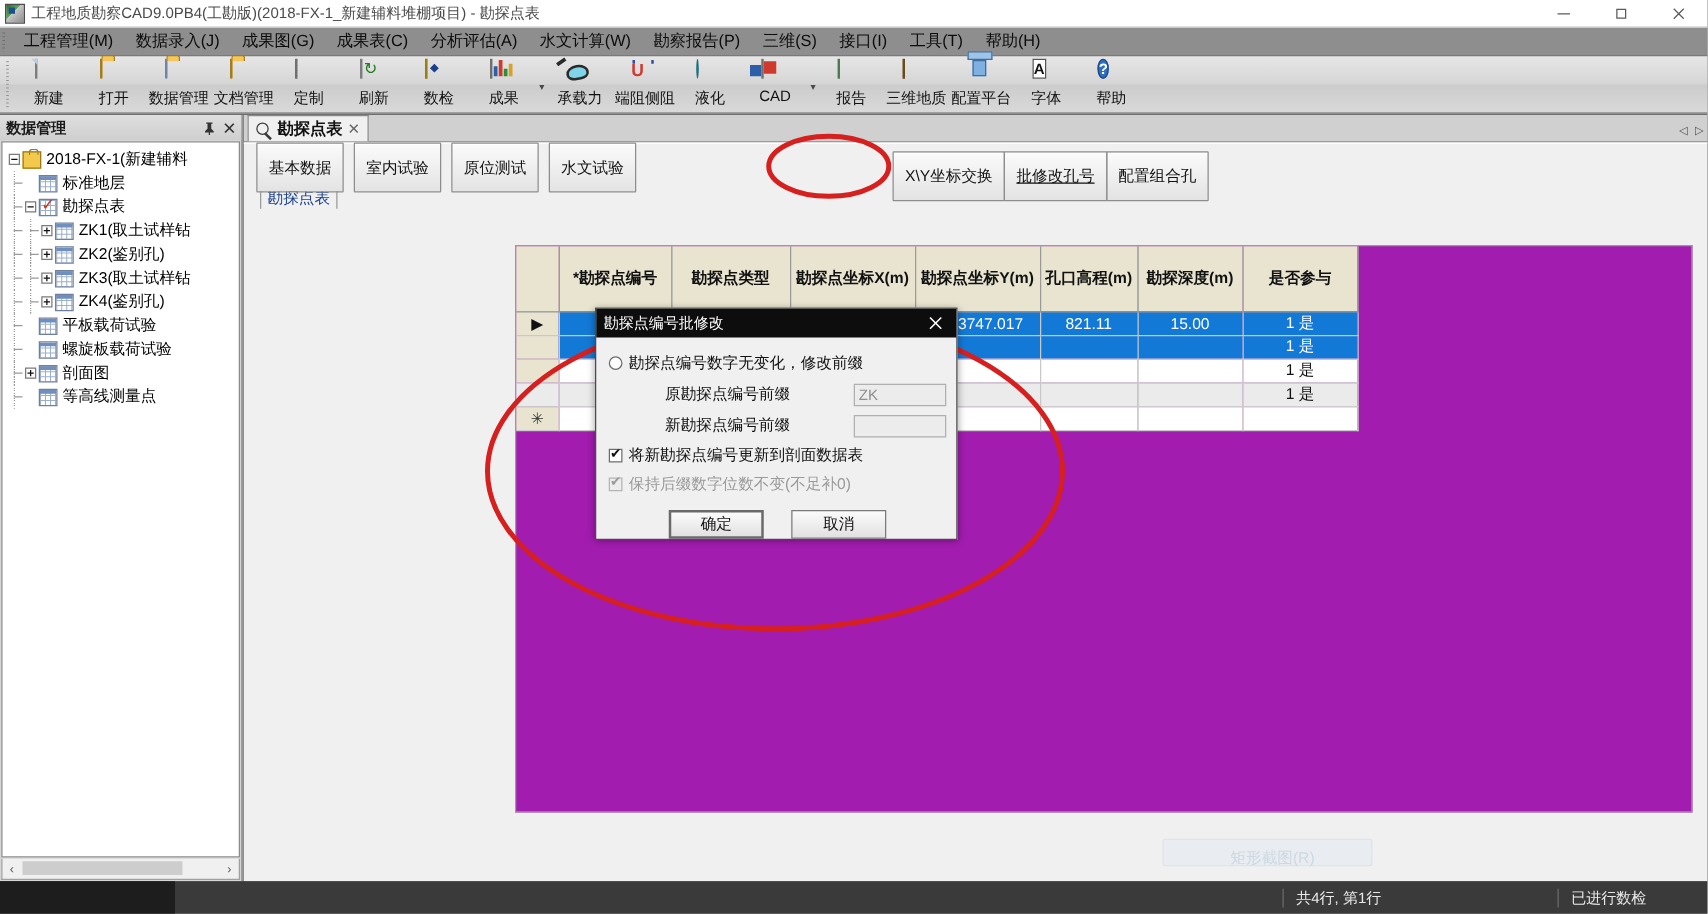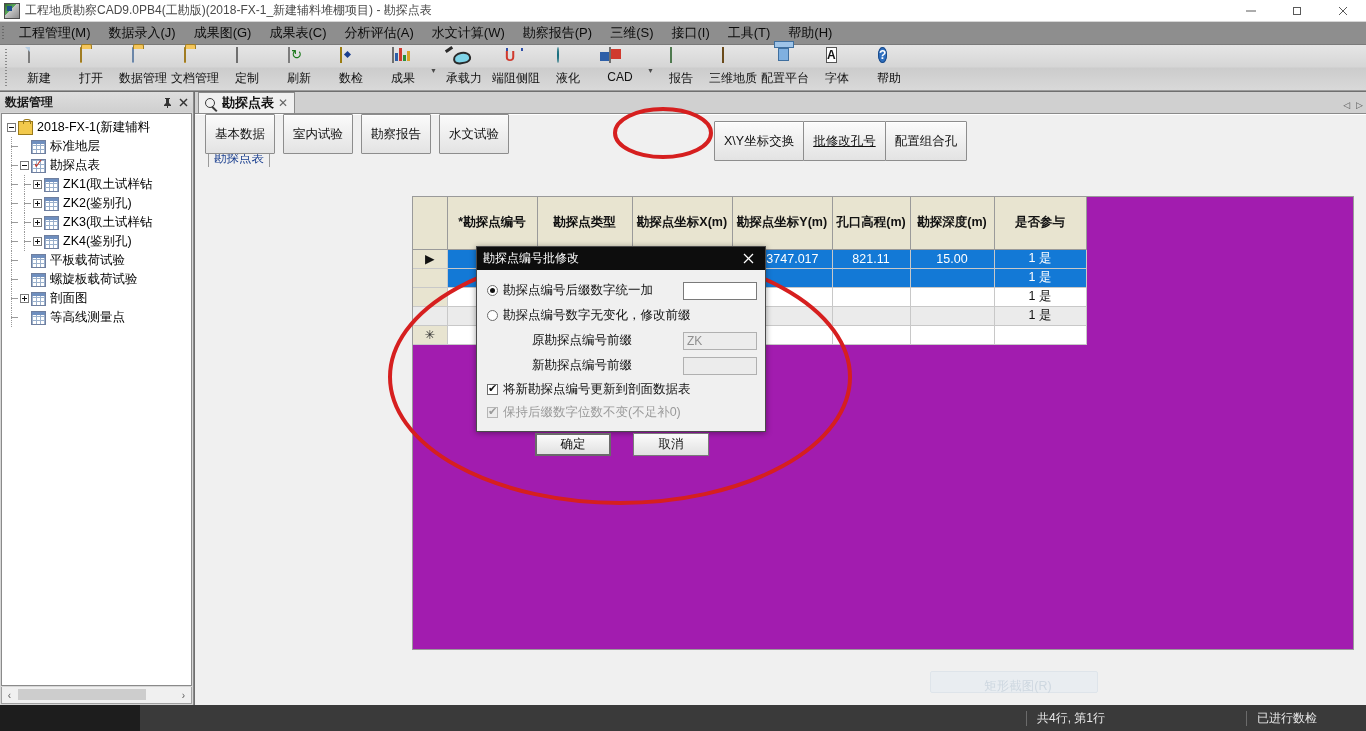--- a/index.html
+++ b/index.html
@@ -524,21 +524,21 @@
         <span>◁</span>
         <span>▷</span>
       </div>
     </div>
 
     <div id="pane">
 
       <div id="btnrow">
         <div class="wbtn">基本数据</div>
           <div class="wbtn">室内试验</div>
-          <div class="wbtn">勘察报告</div>
+          <div class="wbtn">原位测试</div>
           <div class="wbtn">水文试验</div>
           <div id="btnrow-right">
             <div class="wbtn" style="margin-right: 0px; margin-left: -1px;">X\Y坐标交换</div>
             <div class="wbtn" style="margin-right: 0px; margin-left: -1px; text-decoration: underline;">批修改孔号</div>
             <div class="wbtn" style="margin-right: 0px; margin-left: -1px;">配置组合孔</div>
           </div>
       </div>
 
       <div id="subtab-row">
         <div id="subtab">勘探点表</div>
@@ -635,25 +635,20 @@
     <div id="dlg-title-text">勘探点编号批修改</div>
     <div id="dlg-close">
       <svg width="13" height="13" viewBox="0 0 13 13">
           <line x1="2" y1="2" x2="11" y2="11" stroke="#fff" stroke-width="1.3"></line>
           <line x1="11" y1="2" x2="2" y2="11" stroke="#fff" stroke-width="1.3"></line>
         </svg>
     </div>
   </div>
   <div id="dlg-body">
 
-    <div class="dlg-row">
-      <span class="radio on"></span>
-      <span class="dlg-lbl">勘探点编号后缀数字统一加</span>
-      <span class="tinput"></span>
-    </div>
 
 
     <div class="dlg-row">
       <span class="radio"></span>
       <span class="dlg-lbl">勘探点编号数字无变化，修改前缀</span>
     </div>
 
     <div class="dlg-lblrow">
       <span class="rlabel">原勘探点编号前缀</span>
       <span class="tinput disabled gray-text">ZK</span>

